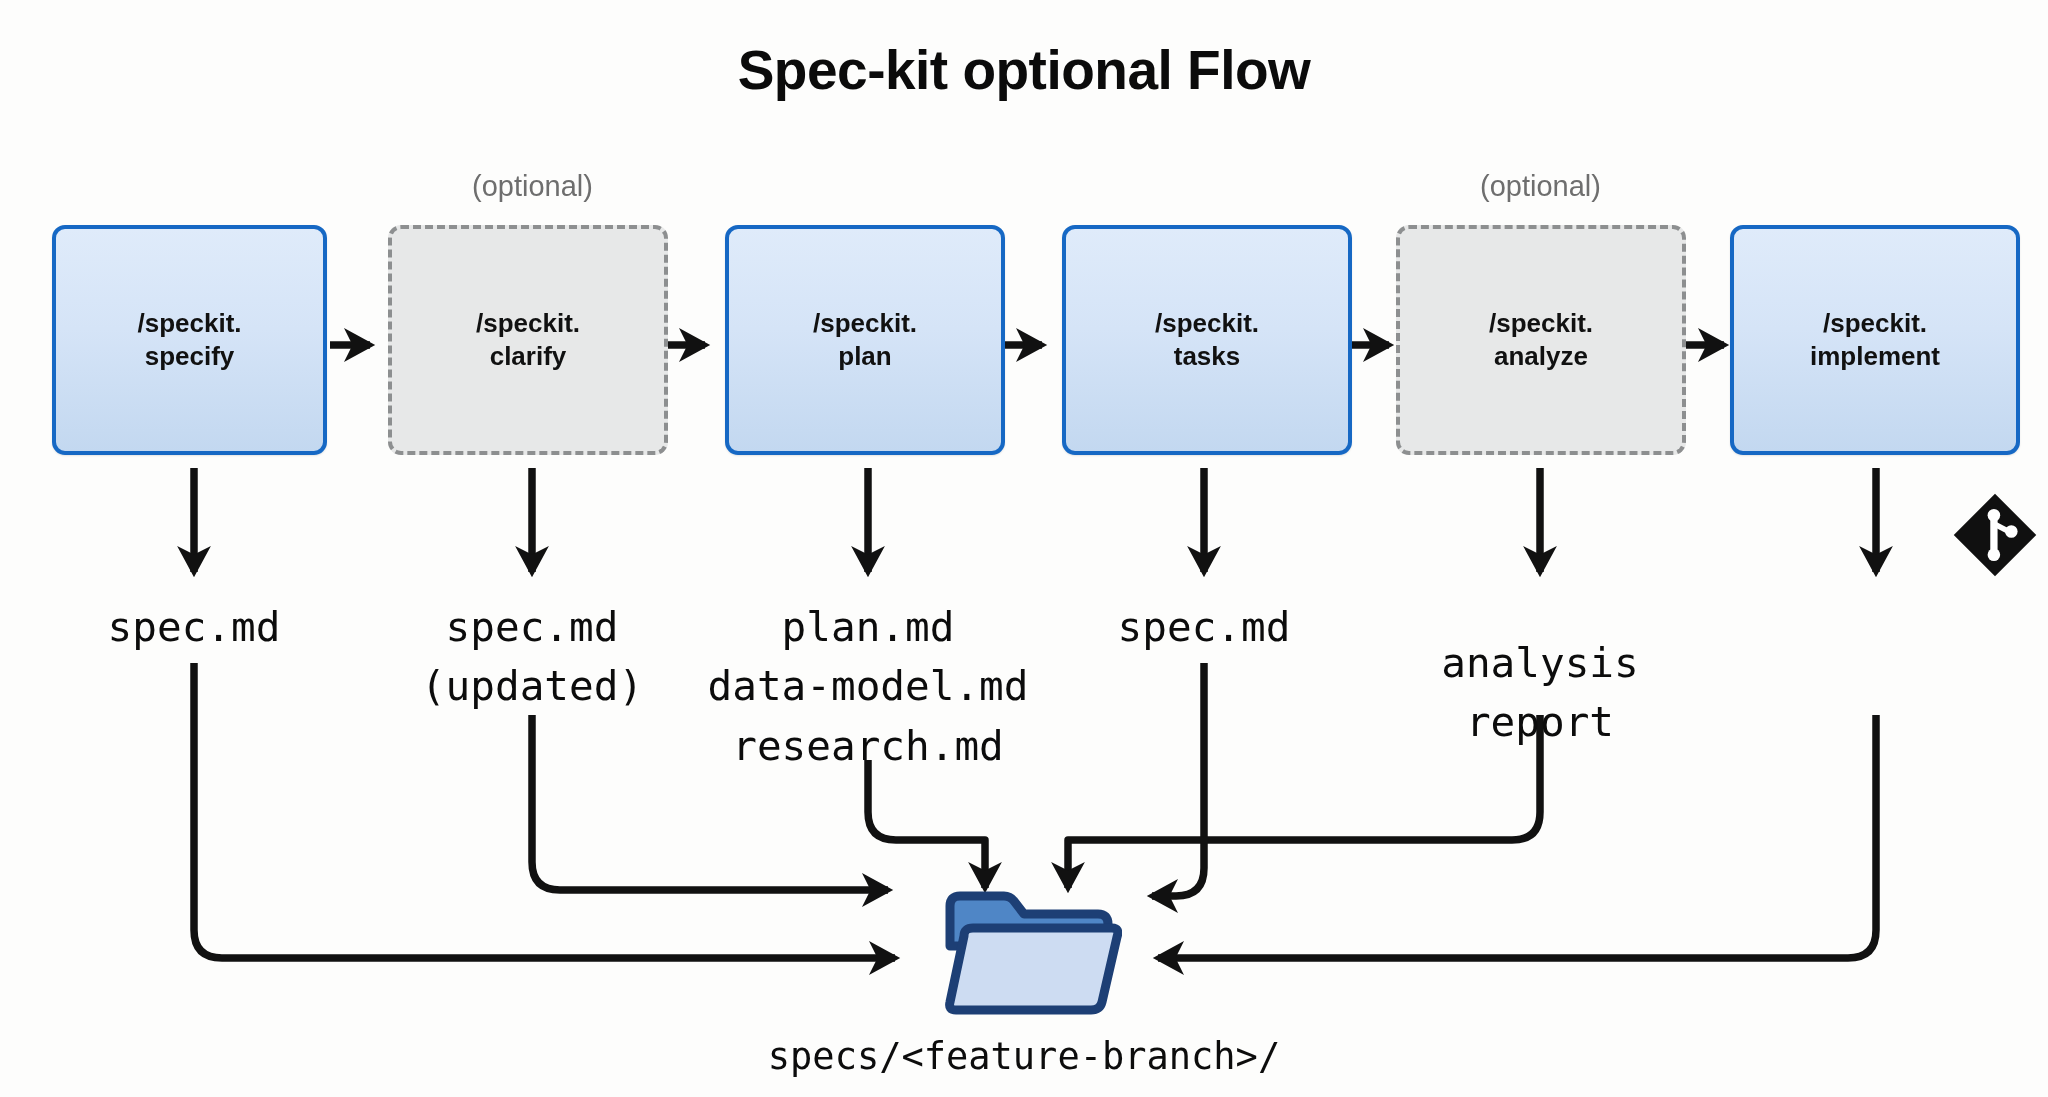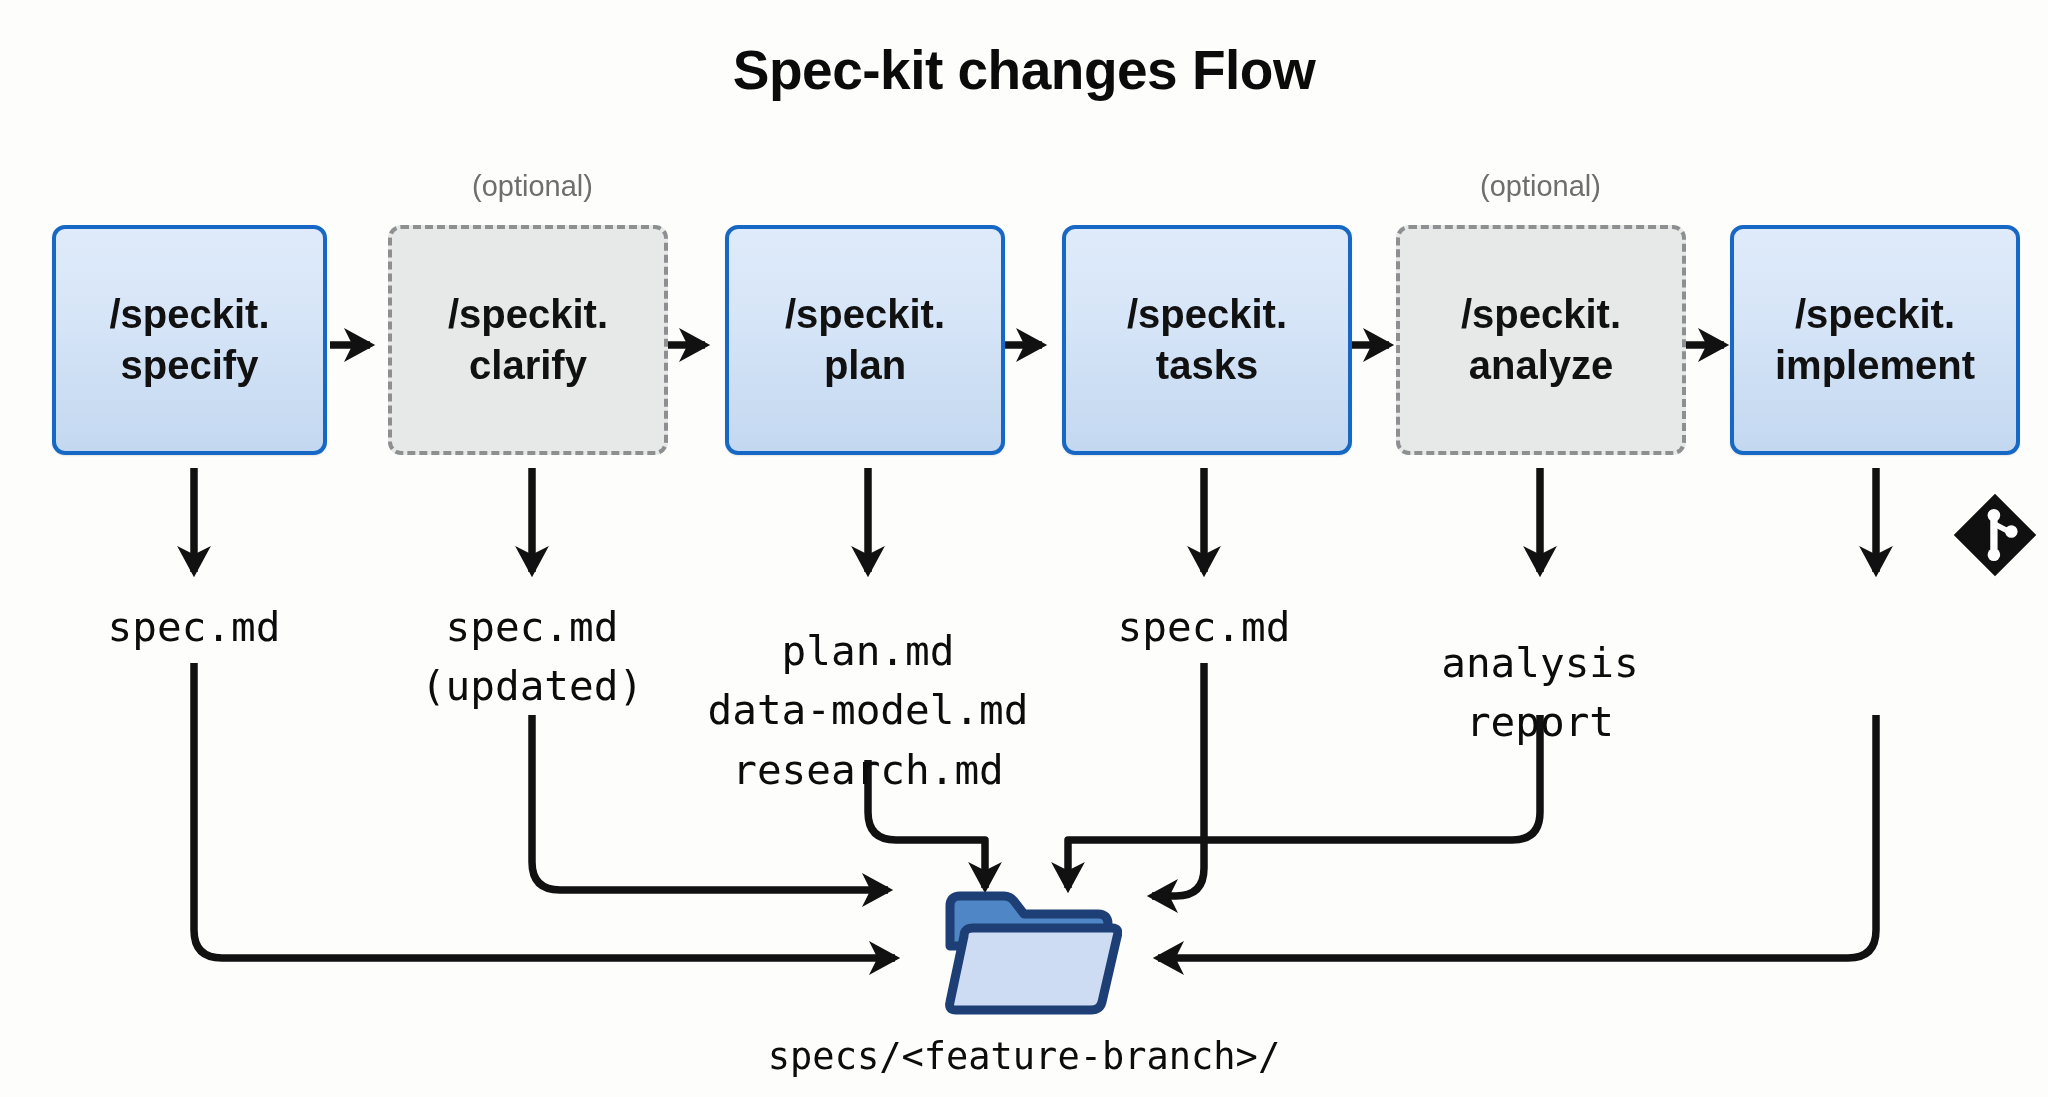--- a/index.html
+++ b/index.html
@@ -34,21 +34,21 @@
   .stage {
     position: absolute;
     box-sizing: border-box;
     border-radius: 13px;
     display: flex;
     align-items: center;
     justify-content: center;
     text-align: center;
     font-family: "Liberation Sans", sans-serif;
     font-weight: bold;
-    font-size: 40px;
+    font-size: 26px;
     line-height: 1.28;
     color: #111111;
     white-space: pre-line;
   }
   .stage.required {
     background: linear-gradient(180deg, #dfebfa 0%, #d5e4f7 45%, #c3d8f0 100%);
     border: 4px solid #1668c4;
     box-shadow: 0 1px 2px rgba(0,0,0,0.10);
   }
   .stage.optional {
@@ -98,21 +98,21 @@
     height: 1097px;
     pointer-events: none;
   }
   svg.icon { position: absolute; }
 </style>
 </head>
 <body>
 
 <div id="canvas">
 
-  <div id="title">Spec-kit changes Flow</div>
+  <div id="title">Spec-kit optional Flow</div>
 
   <svg class="overlay" viewBox="0 0 2048 1097" xmlns="http://www.w3.org/2000/svg">
     <defs>
       <marker id="ah" viewBox="0 0 12 12" refX="8.6" refY="6" markerWidth="5.2" markerHeight="5.2" orient="auto-start-reverse">
         <path d="M 0.6 0.8 L 10.2 6 L 0.6 11.2 L 3.2 6 Z" fill="#111111"></path>
       </marker>
     </defs>
 
     <g fill="none" stroke="#111111" stroke-width="7.5" stroke-linecap="butt" stroke-linejoin="round">
 
@@ -177,21 +177,21 @@
       <circle cx="69" cy="46" r="7.3"></circle>
       <path d="M48 40 L67 50 L69 44 L50 34 Z"></path>
     </g>
   </svg>
 
   <div class="output-label" style="left:44px; top:598px; width:300px;">spec.md</div>
 
   <div class="output-label" style="left:382px; top:598px; width:300px;">spec.md
 (updated)</div>
 
-  <div class="output-label" style="left:700px; top:598px; width:336px;margin-top:24px;">plan.md
+  <div class="output-label" style="left:700px; top:598px; width:336px;">plan.md
 data-model.md
 research.md</div>
 
   <div class="output-label" style="left:1054px; top:598px; width:300px;">spec.md</div>
 
   <div class="output-label" style="left:1390px; top:634px; width:300px;">analysis
 report</div>
 
 
   <svg class="icon" style="left:942px; top:890px;" width="180" height="128" viewBox="0 0 180 128" xmlns="http://www.w3.org/2000/svg">

